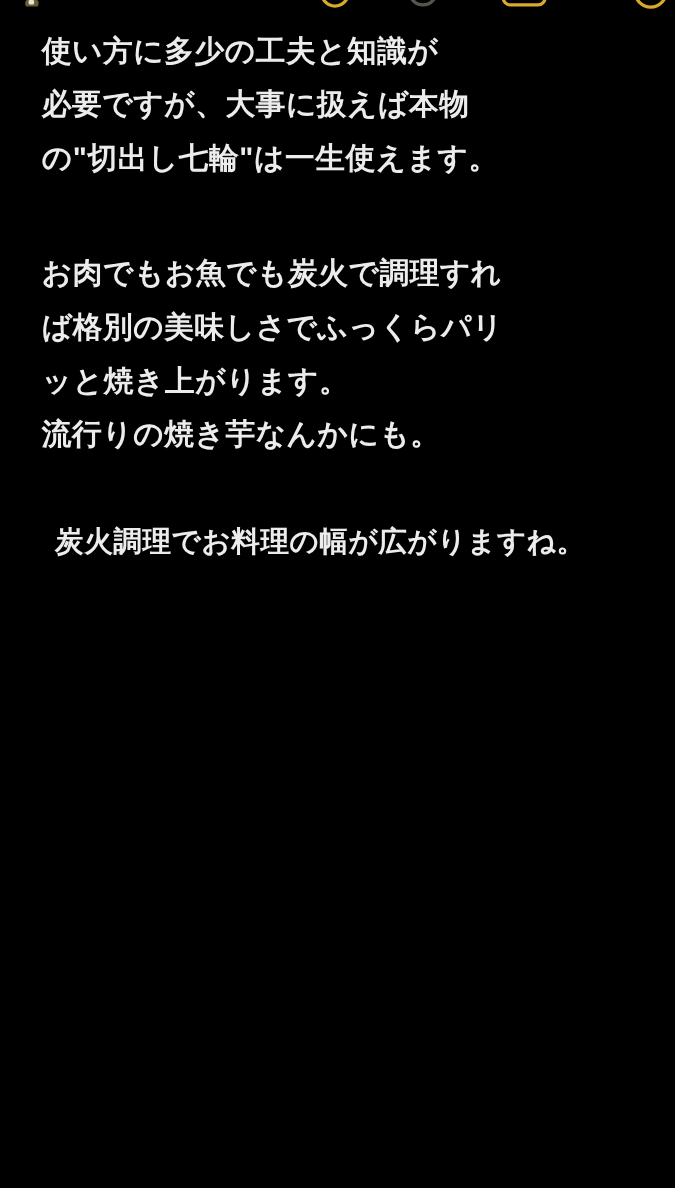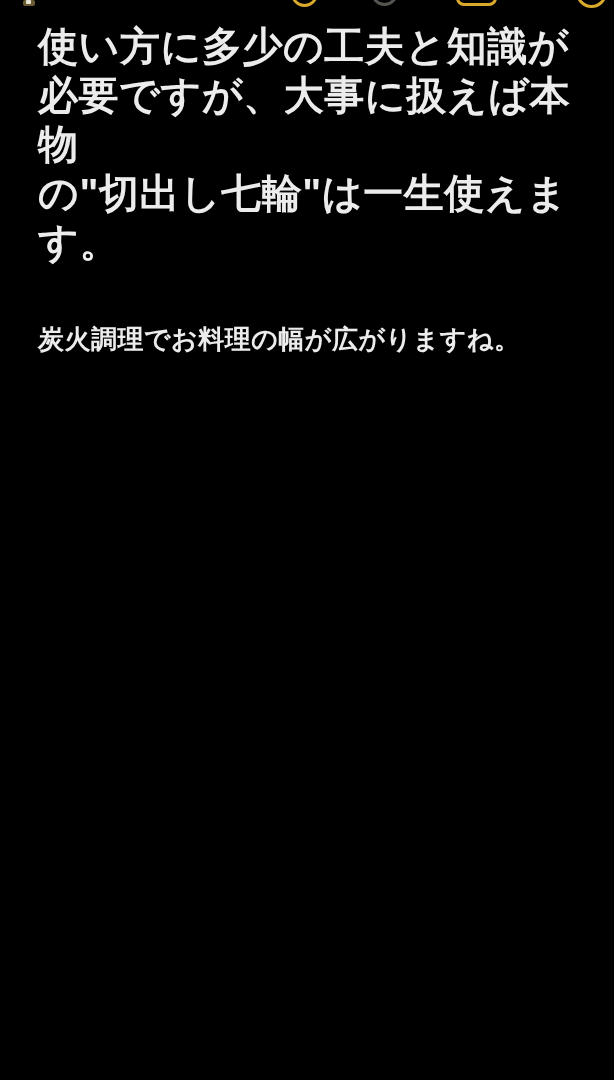--- a/index.html
+++ b/index.html
@@ -52,32 +52,32 @@
   
   .description {
     position: absolute;
     top: 22px;
     left: 38px;
     right: 26px;
     color: #ececec;
   }
   .para {
     margin: 0 0 55px 0;
-    font-size: 40px;
+    font-size: 27px;
     line-height: 49px;
     font-weight: 700;
     letter-spacing: 0.5px;
     white-space: pre-line;
     color: #ececec;
   }
   .para:last-of-type {
     margin-bottom: 12px;
   }
   .footnote {
-    margin: 0;
+    margin: 12px;
     font-size: 26px;
     line-height: 34px;
     font-weight: 700;
     letter-spacing: 0.5px;
     white-space: pre-line;
     color: #ececec;
   }
 </style>
 </head>
 <body>
@@ -91,16 +91,20 @@
     <span class="frag frag-circle frag-yellow" style="left:291px; top:-20px; width:27px; height:27px;"></span>
     <span class="frag frag-circle frag-gray" style="left:371px; top:-21px; width:27px; height:27px;"></span>
     <span class="frag frag-rect" style="left:456px; top:-24px; width:41px; height:30px;"></span>
     <span class="frag frag-circle frag-yellow" style="left:576px; top:-23px; width:31px; height:31px;"></span>
   </div>
 
   <div class="description">
     <p class="para">使い方に多少の工夫と知識が
 必要ですが、大事に扱えば本物
 の"切出し七輪"は一生使えます。</p>
+    <p class="para">お肉でもお魚でも炭火で調理すれ
+ば格別の美味しさでふっくらパリ
+ッと焼き上がります。
+流行りの焼き芋なんかにも。</p>
     <p class="footnote">炭火調理でお料理の幅が広がりますね。</p>
   </div>
 
 </div>
 
 </body></html>

